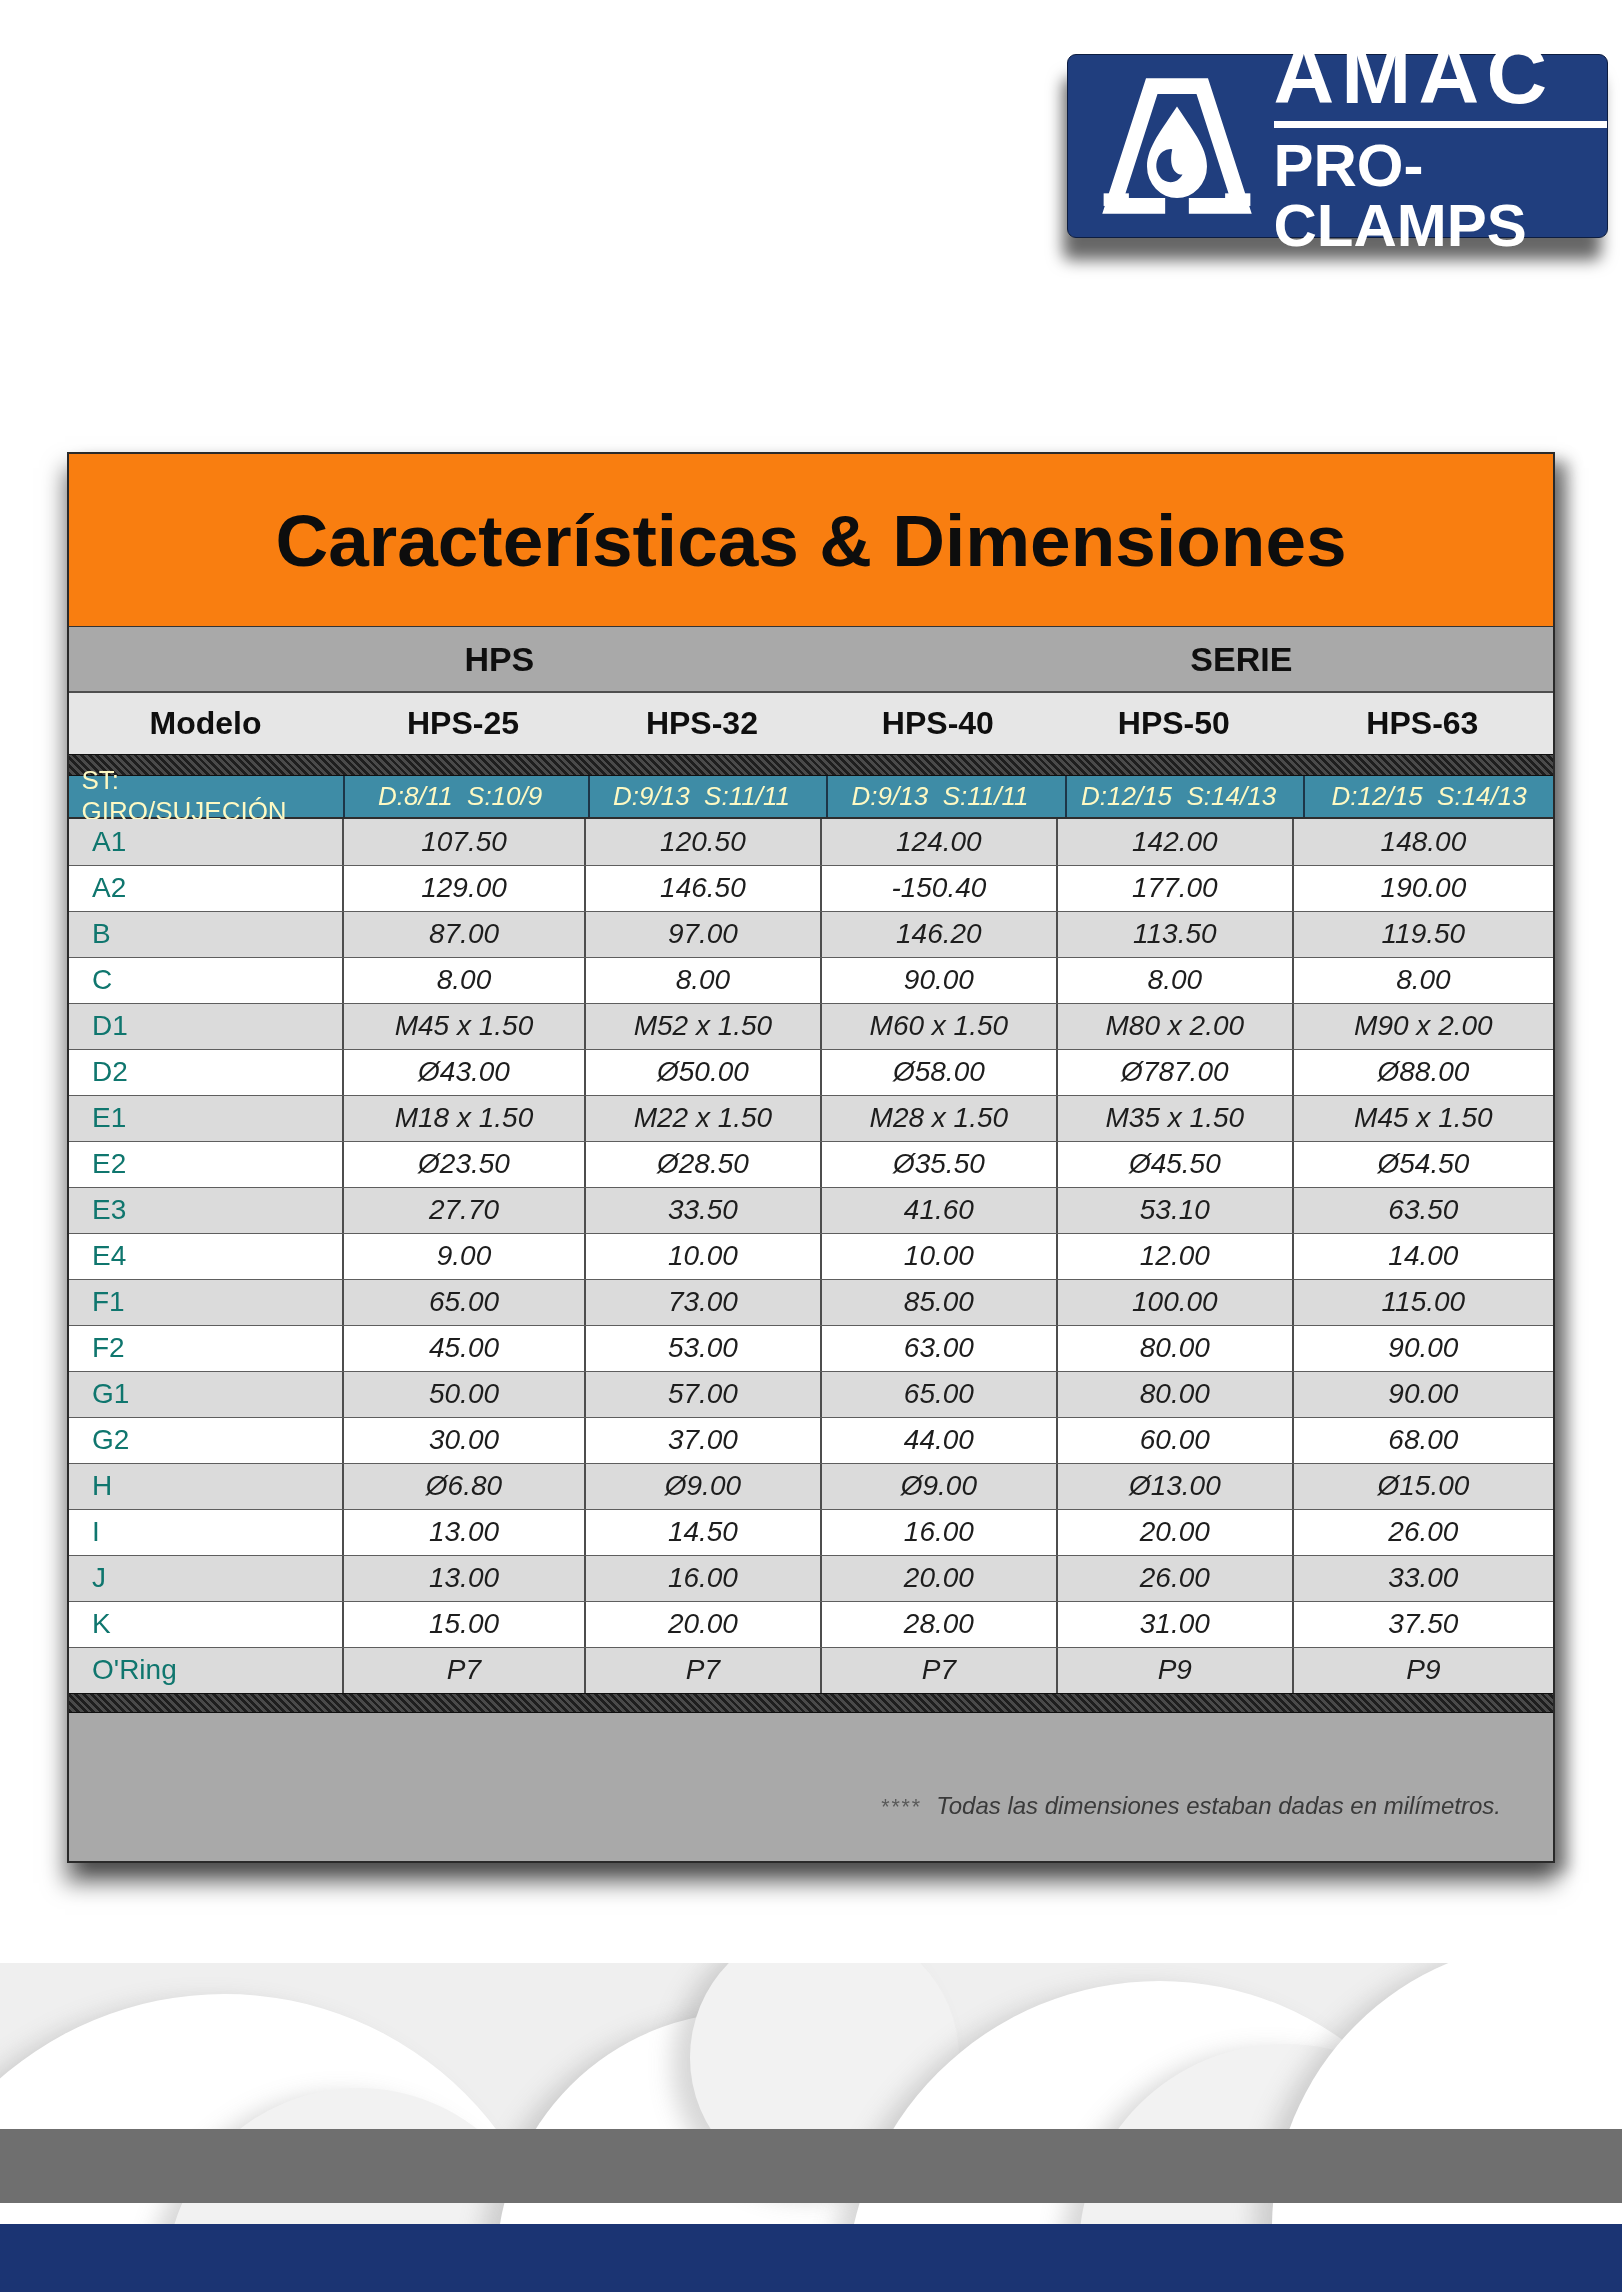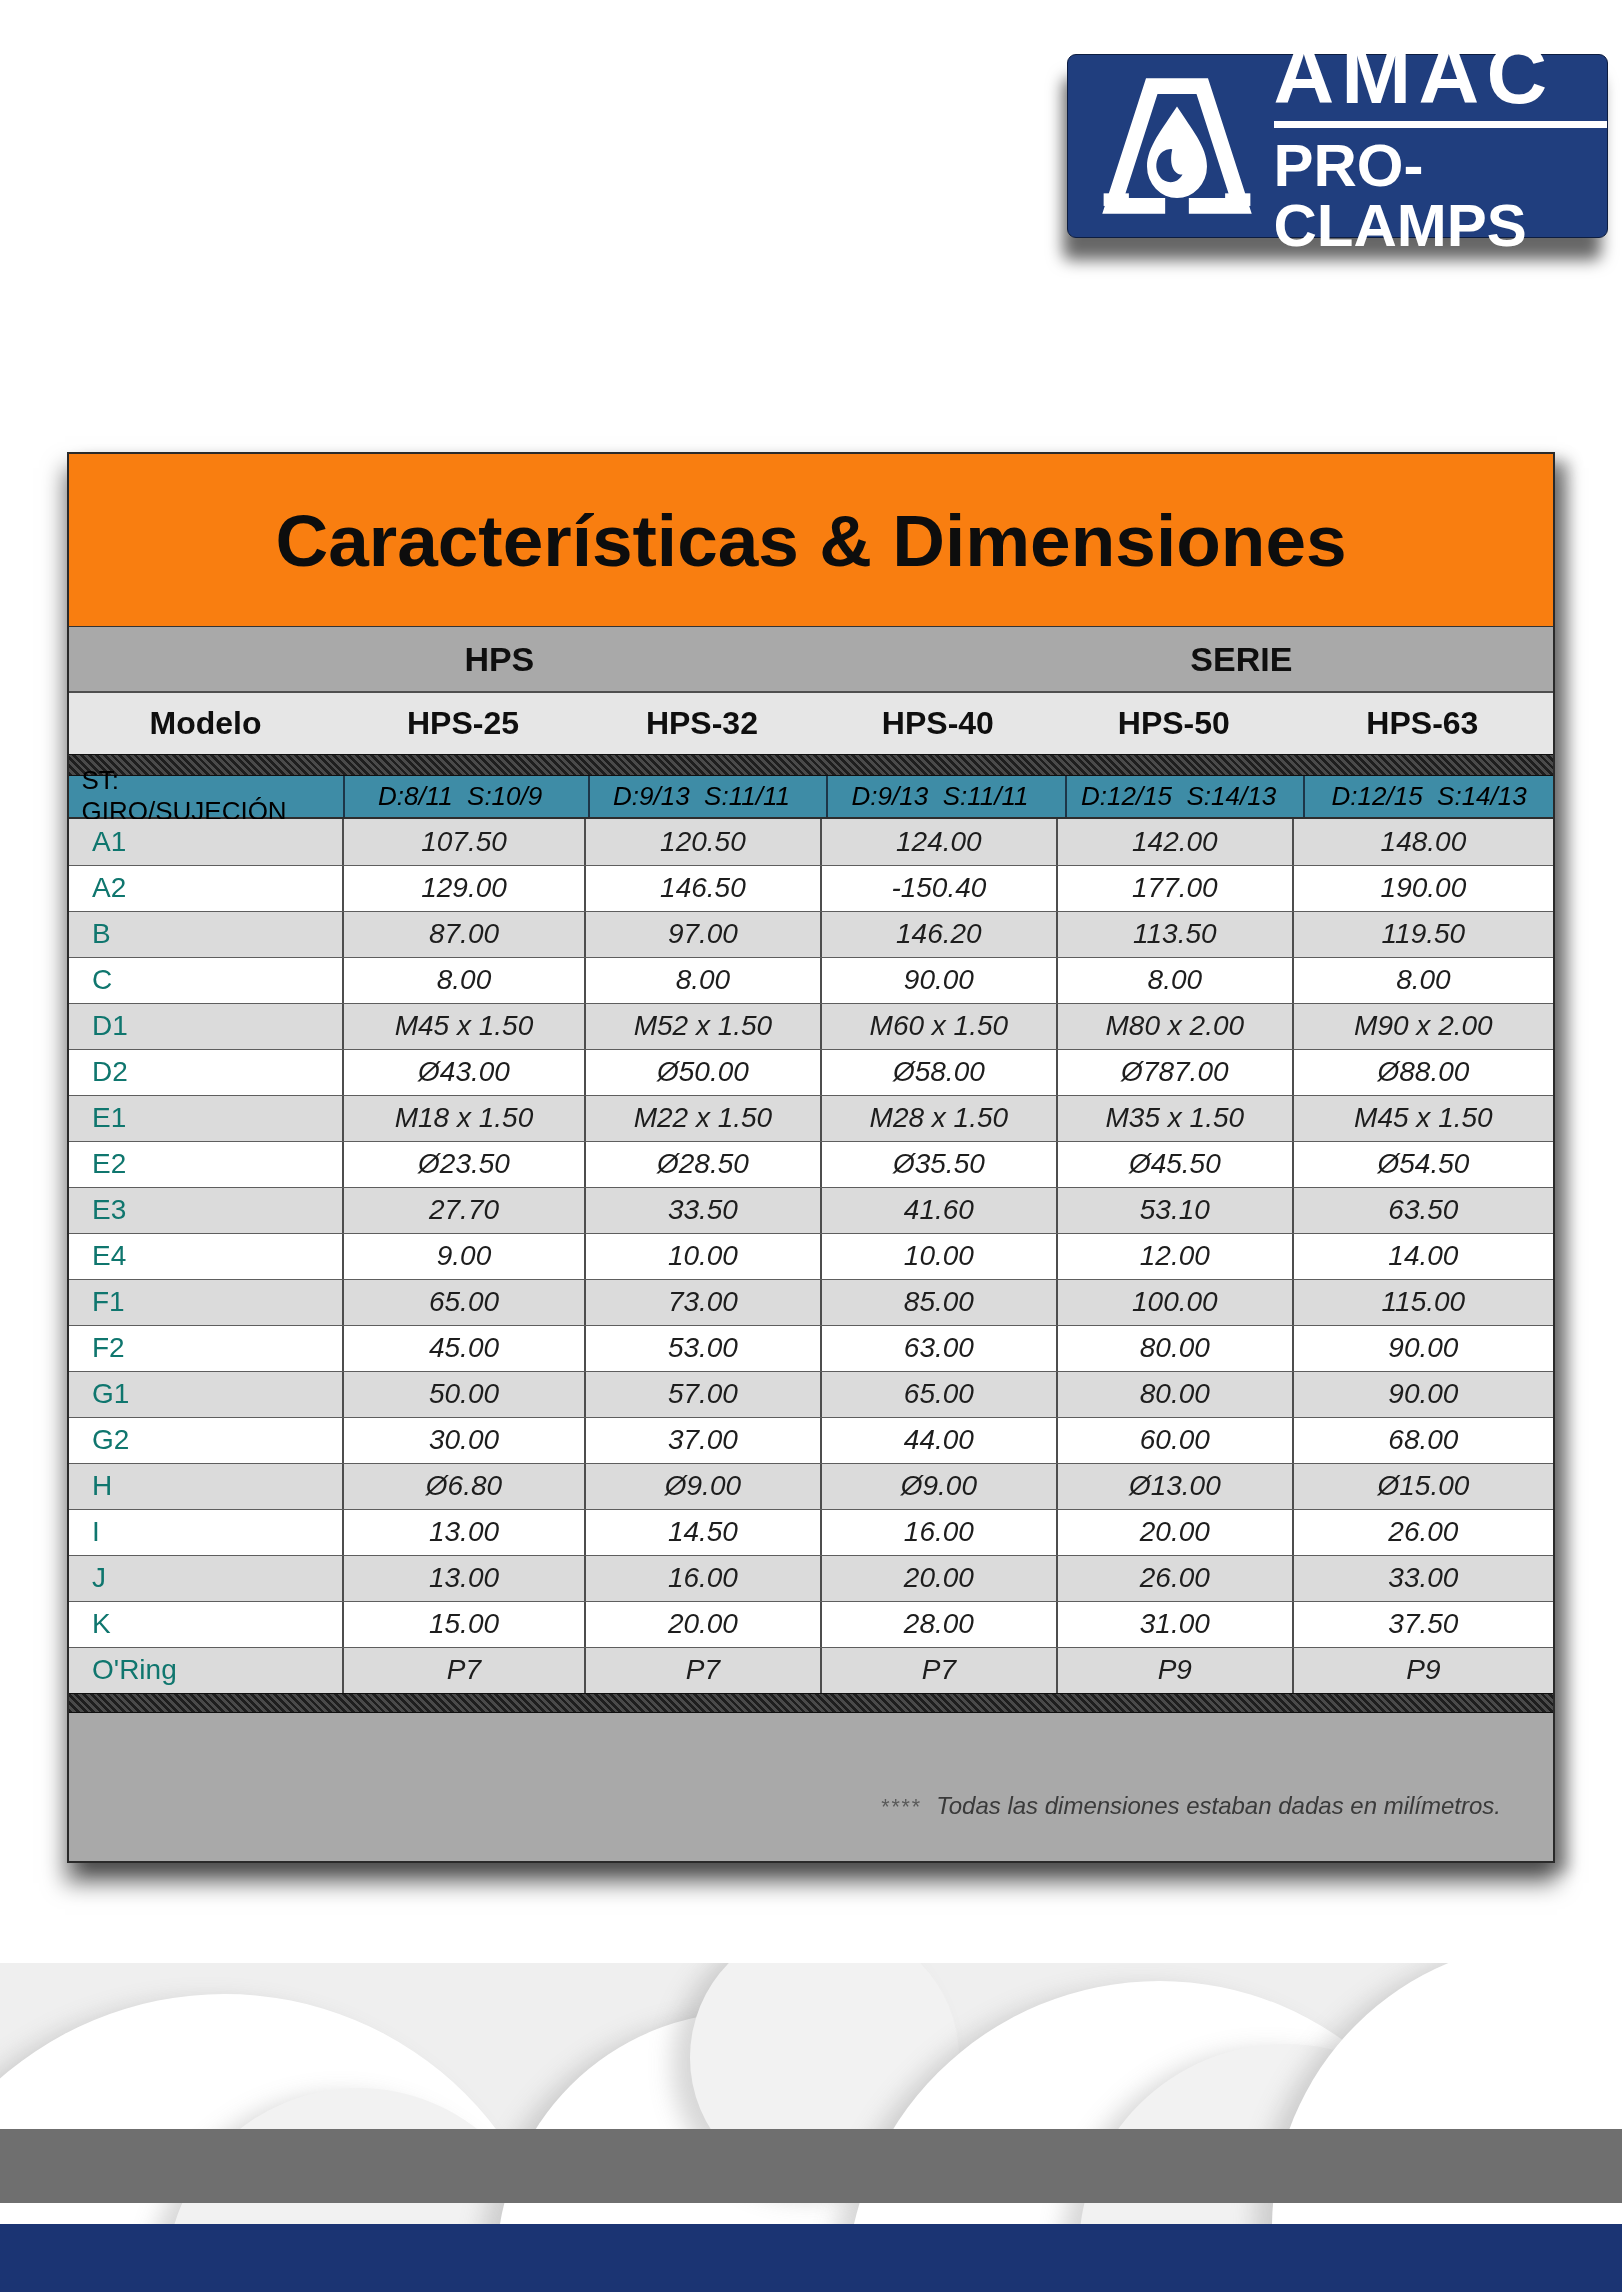--- a/index.html
+++ b/index.html
@@ -38,21 +38,21 @@
   .c2,.c3,.c4{width:15.9%;}
   .c5{width:17.6%;}
 
   .cols-row{height:63px;background:#E6E6E6;border-top:2.7px solid #4f4f4f;flex:0 0 auto;}
   .cols-row .cell{font-weight:700;font-size:32px;color:#0f0f0f;justify-content:center;}
 
   .hatch{height:19.7px;flex:0 0 auto;border-top:1.8px solid #101010;border-bottom:1.8px solid #101010;
          background:repeating-linear-gradient(45deg,#1e1e1e 0 2.7px,#4a4a4a 2.7px 5.4px);}
   .hatch-bottom{height:18px;}
 
-  .st-row{height:43px;background:#3E8CA6;color:#000000;border-bottom:2.7px solid #2e2e2e;flex:0 0 auto;}
+  .st-row{height:43px;background:#3E8CA6;color:#fef9c3;border-bottom:2.7px solid #2e2e2e;flex:0 0 auto;}
   .st-row .cell{font-size:26px;}
   .st-row .label{padding-left:12.5px;}
   .st-row .val{font-style:italic;justify-content:center;white-space:pre;}
   .st-row .c1,.st-row .c2,.st-row .c3,.st-row .c4,.st-row .c5{border-left:2.7px solid #1d3648;margin-left:13px;}
 
   .tbody{flex:0 0 auto;display:flex;flex-direction:column;}
   .data-row{height:46px;border-top:1.8px solid #5e5e5e;flex:0 0 auto;}
   .data-row:first-child{border-top:none;}
   .data-row:nth-child(odd){background:#DBDBDB;}
   .data-row:nth-child(even){background:#FFFFFF;}

